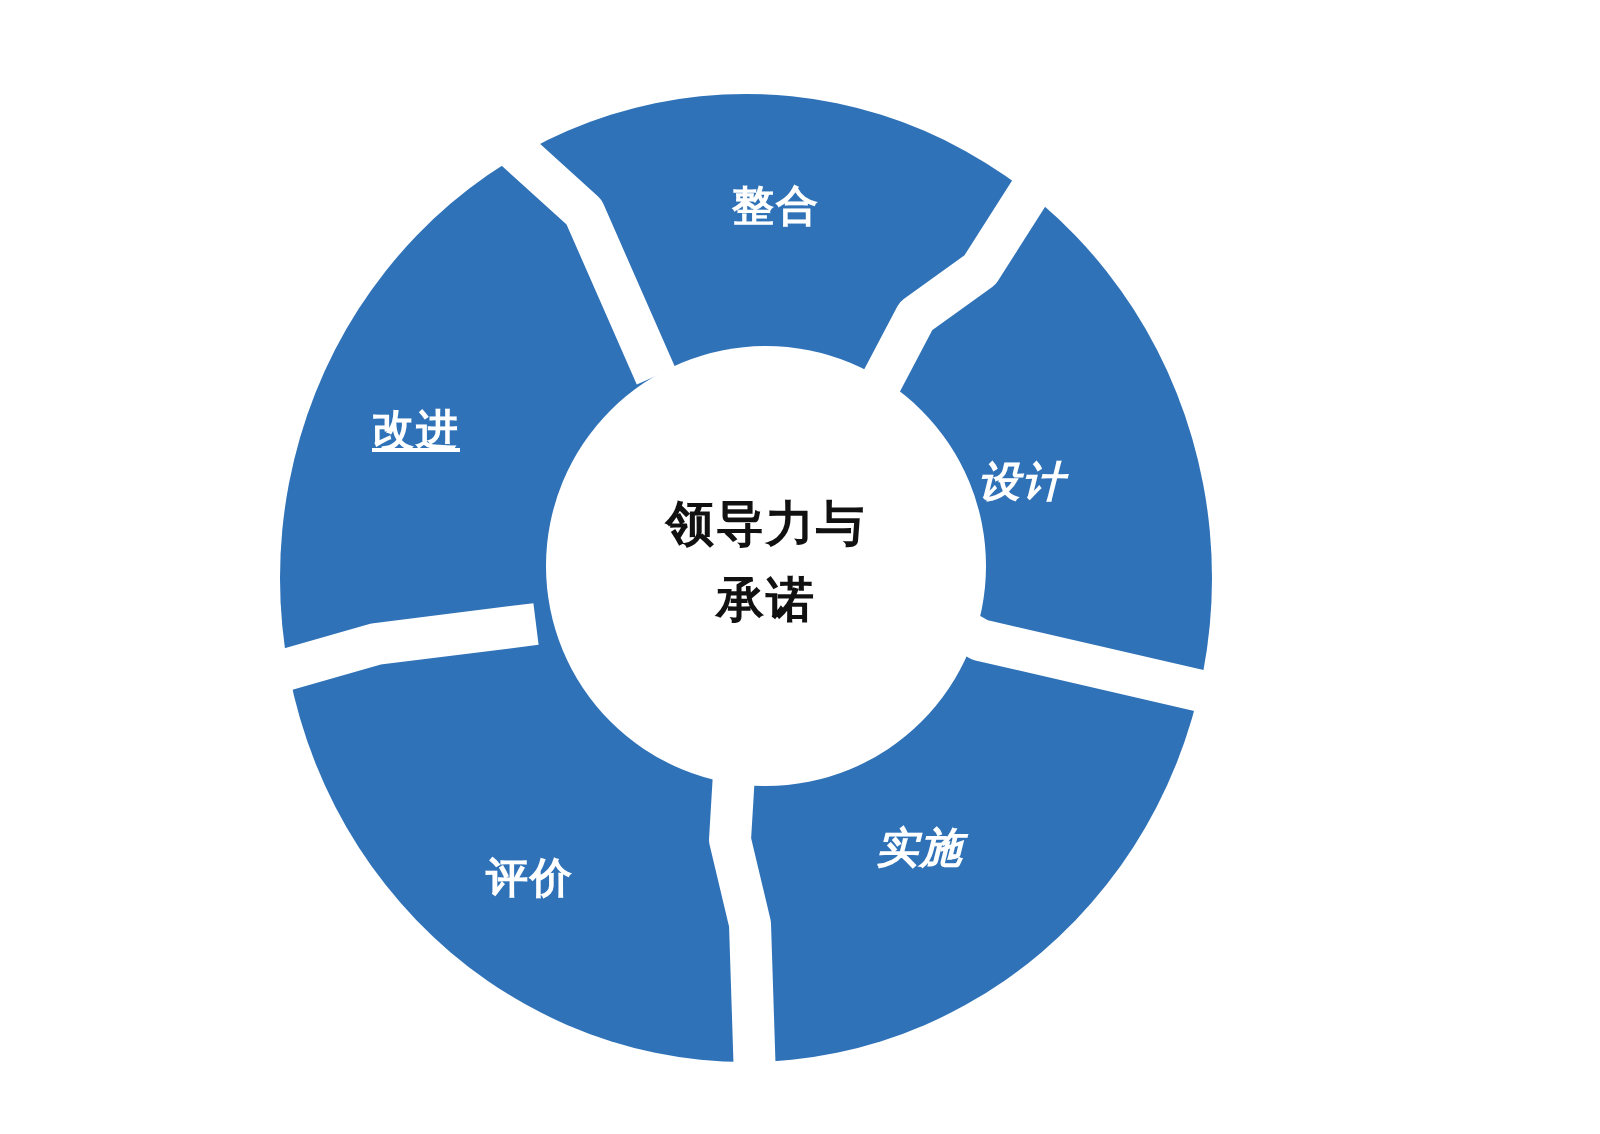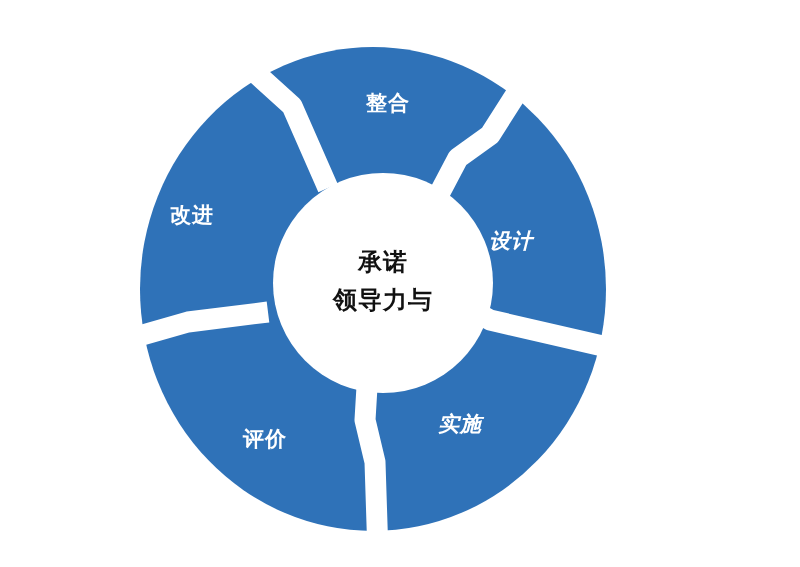--- a/index.html
+++ b/index.html
@@ -33,19 +33,19 @@
       <polyline points="125,340 188,322 268,312"></polyline>
     </g>
 
     <circle cx="383" cy="283" r="110" fill="#ffffff"></circle>
   </svg>
 
   <div class="seg-label" style="left:388px;top:103px;">整合</div>
   <div class="seg-label" style="left:511px;top:241px;font-style:italic;">设计</div>
   <div class="seg-label" style="left:460px;top:424px;font-style:italic;">实施</div>
   <div class="seg-label" style="left:265px;top:439px;">评价</div>
-  <div class="seg-label" style="left:192px;top:215px;">改进</div>
+  <div class="seg-label" style="left:208px;top:215px;text-decoration:underline;">改进</div>
 
   <div class="center-label">
+    <span>领导力与</span>
     <span>承诺</span>
-    <span>领导力与</span>
   </div>
 </div>
 
 </body></html>

